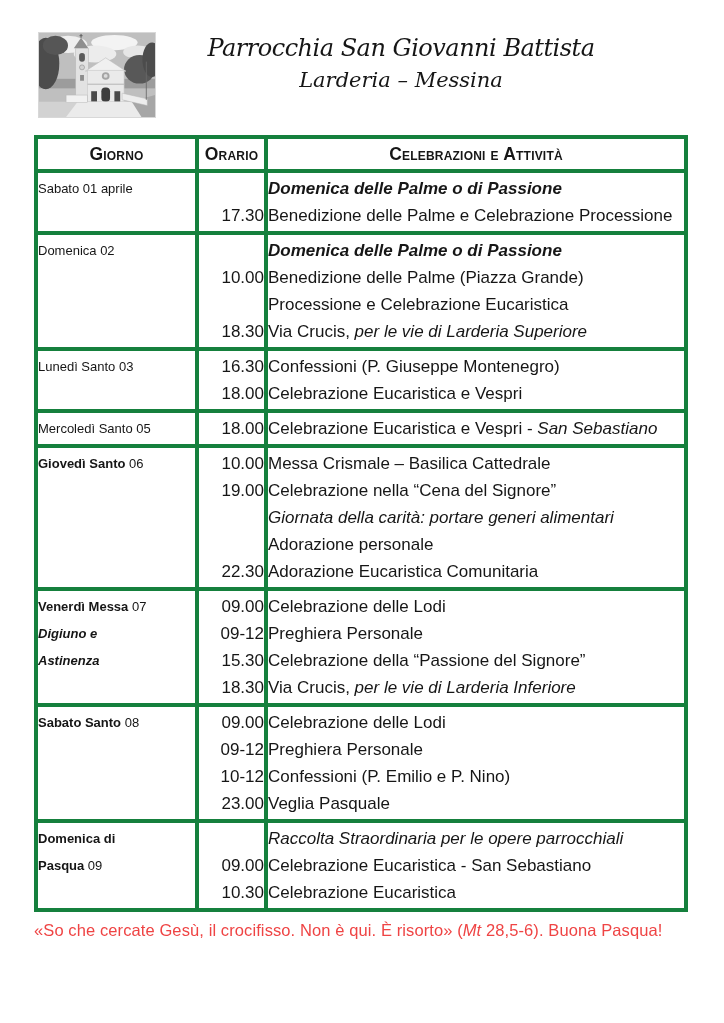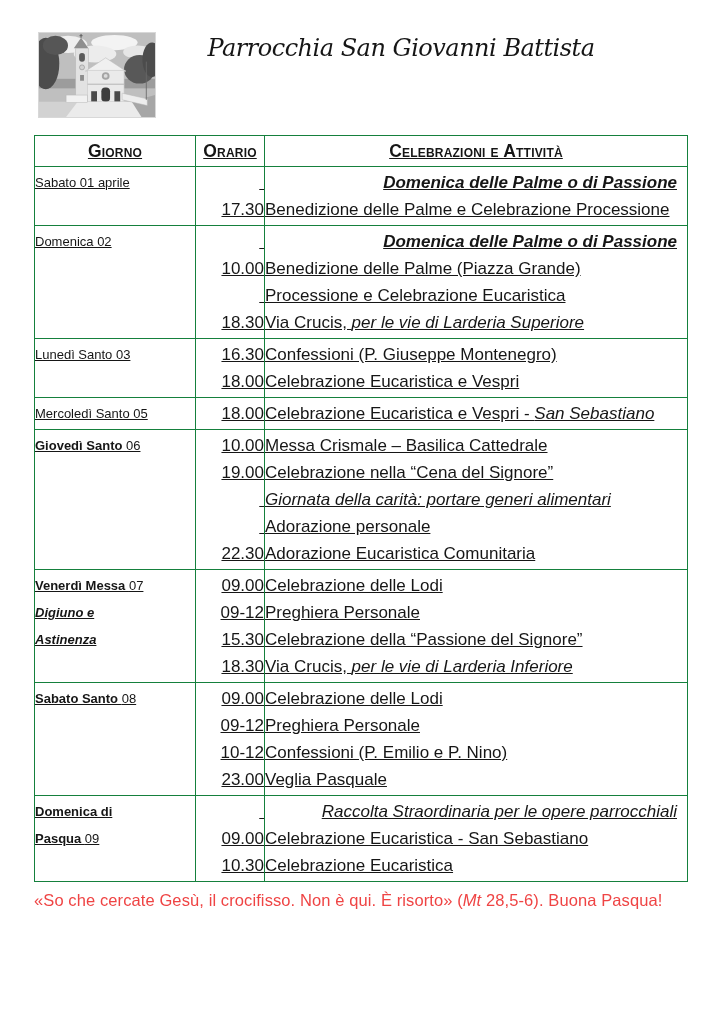--- a/index.html
+++ b/index.html
@@ -31,33 +31,33 @@
     margin: 10px 0 0 0; letter-spacing: -0.5px;
     font-family: "Liberation Sans", sans-serif; color: #0d0d0d;
   }
 
   
   table.schedule {
     border-collapse: collapse; width: 100%;
     margin-top: 17px; table-layout: fixed;
   }
   .schedule th, .schedule td {
-    border: 1px solid #15803d;
-    vertical-align: top; padding: 2px 0; text-decoration: underline;
+    border: 4px solid #15803d;
+    vertical-align: top; padding: 2px 0;
   }
   .schedule th {
     font-variant: small-caps; font-weight: bold; font-size: 17.5px;
     text-align: center; padding: 5px 0 4px 0; letter-spacing: 0.2px;
   }
   .line { height: 27px; line-height: 27px; white-space: nowrap; overflow: visible; font-size: 17px; }
   .day-cell  { padding: 2px 2px 2px 8px; }
   .day-cell .line { font-size: 13px; }
   .time-cell { text-align: right; padding-right: 9px; }
   .event-cell { padding-left: 11px; padding-right: 4px; }
-  .event-cell .center { text-align: right; padding-right: 10px; }
+  .event-cell .center { text-align: left; padding-right: 10px; }
   .b { font-weight: bold; }
   .i { font-style: italic; }
 
   
   .footer-quote {
     margin: 9px 0 0 0; font-size: 16.5px; color: #ef4444;
     letter-spacing: 0.1px; white-space: nowrap;
   }
 </style>
 </head>
@@ -96,20 +96,21 @@
         <rect x="0" y="72" width="120" height="16" fill="#d2d2d2"></rect>
         <polygon points="95,72 120,65 120,88 103,88" fill="#a6a6a6"></polygon>
         <polygon points="40,72 96,72 106,88 28,88" fill="#ebebeb"></polygon>
         <rect x="28" y="65" width="22" height="8" fill="#f1f1f1" stroke="#b5b5b5" stroke-width="0.5"></rect>
         <polygon points="86,63 112,69 112,76 86,70" fill="#ededed" stroke="#b5b5b5" stroke-width="0.5"></polygon>
         <line x1="111" y1="30" x2="111" y2="70" stroke="#6a6a6a" stroke-width="0.9"></line>
       </svg>
     </div>
     <div class="header-text">
       <div class="parish-name">Parrocchia San Giovanni Battista</div>
+      <div class="parish-location">Larderia – Messina</div>
     </div>
   </header>
 
 
   <table class="schedule">
     <colgroup>
       <col style="width:161px">
       <col style="width:69px">
       <col>
     </colgroup>

